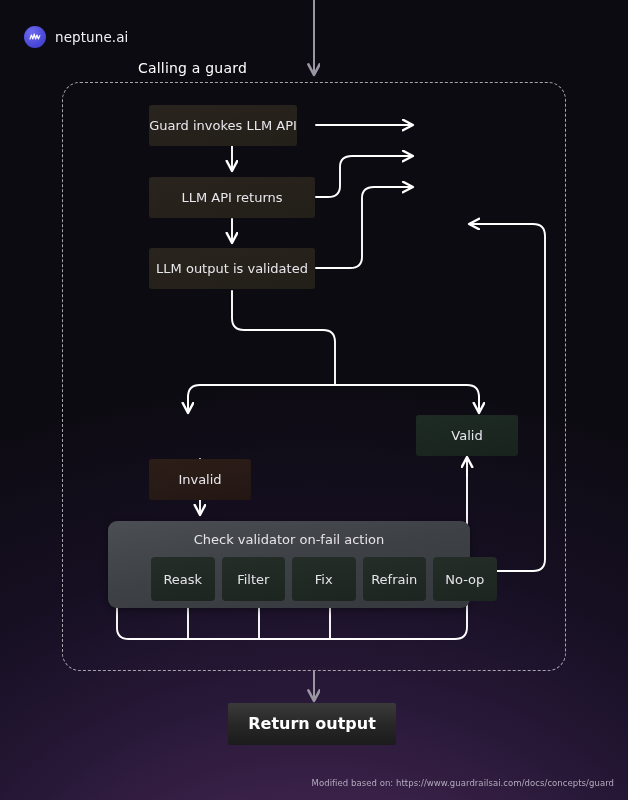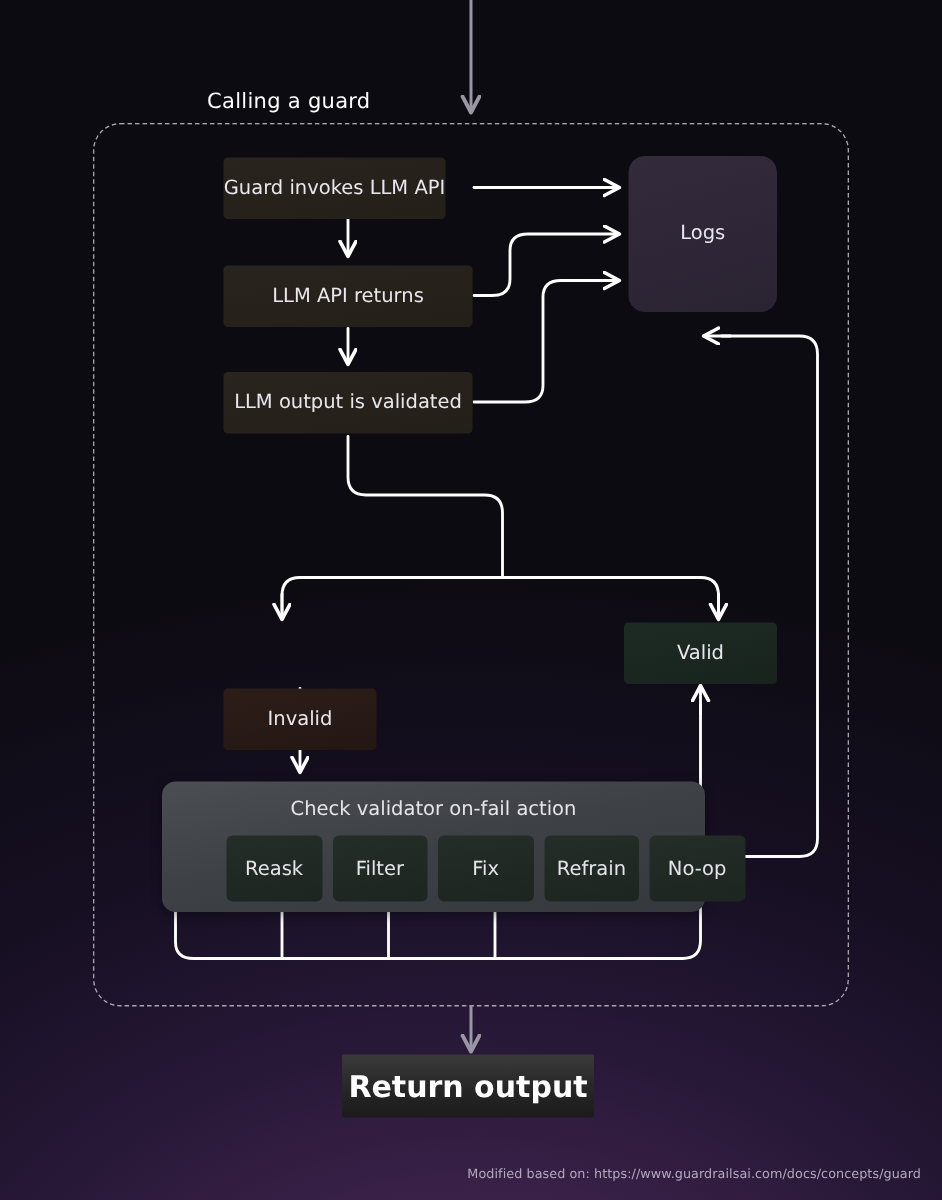--- a/index.html
+++ b/index.html
@@ -81,21 +81,21 @@
   }
   .n-valid {
     background: linear-gradient(170deg, #1e2a24 0%, #18231e 100%);
     border-radius: 3px;
     text-align: right;
   }
   .n-return {
     background: linear-gradient(180deg, #3a3a3a 0%, #262626 55%, #1b1b1b 100%);
     border-radius: 2px;
     font-weight: bold;
-    font-size: 20px;
+    font-size: 16px;
     color: #ffffff;
   }
 
   
   #validator-panel {
     position: absolute;
     left: 78px; top: 521px;
     width: 362px; height: 87px;
     background: linear-gradient(170deg, #4b4e53 0%, #3e4146 45%, #35383c 100%);
     border-radius: 9px;
@@ -126,20 +126,28 @@
     position: absolute;
     right: 14px; bottom: 12px;
     color: #b3aabd; font-size: 8.5px; letter-spacing: .05px;
   }
 </style>
 </head>
 <body>
 
 <div id="page">
 
+  <div id="logo-row">
+    <span class="logo-mark">
+      <svg width="14" height="14" viewBox="0 0 14 14" aria-hidden="true">
+        <path d="M2 9 L3.4 5 L4.8 9 L6.2 4 L7.6 9 L9 5 L10.4 9 L11.8 5.6" fill="none" stroke="#ffffff" stroke-width="1.15" stroke-linecap="round" stroke-linejoin="round"></path>
+      </svg>
+    </span>
+    <span class="logo-text">neptune.ai</span>
+  </div>
 
   <div id="diagram-title">Calling a guard</div>
 
   <div id="guard-region"></div>
 
   <svg id="wires" viewBox="0 0 628 800">
     <defs>
       <marker id="ah-w" markerWidth="9" markerHeight="9" refX="5.4" refY="3.2" orient="auto" markerUnits="strokeWidth">
         <path d="M0.6,0.4 L5.9,3.2 L0.6,6.0" fill="none" stroke="#ffffff" stroke-width="1.25" stroke-linecap="round" stroke-linejoin="round"></path>
       </marker>
@@ -192,23 +200,20 @@
   </div>
 
   <div class="node n-step" style="left:149px; top:177px; width:166px; height:41px;">
     <span>LLM API returns</span>
   </div>
 
   <div class="node n-step" style="left:149px; top:248px; width:166px; height:41px;">
     <span>LLM output is validated</span>
   </div>
 
-  <div class="node n-logs" style="left:419px; top:104px; width:99px; height:104px;">
-    <span>Logs</span>
-  </div>
 
   <div class="node n-invalid" style="left:149px; top:415px; width:102px; height:41px;margin-top:44px;">
     <span>Invalid</span>
   </div>
 
   <div class="node n-valid" style="left:416px; top:415px; width:102px; height:41px;">
     <span>Valid</span>
   </div>
 
   <div class="node n-return" style="left:228px; top:703px; width:168px; height:42px;">

